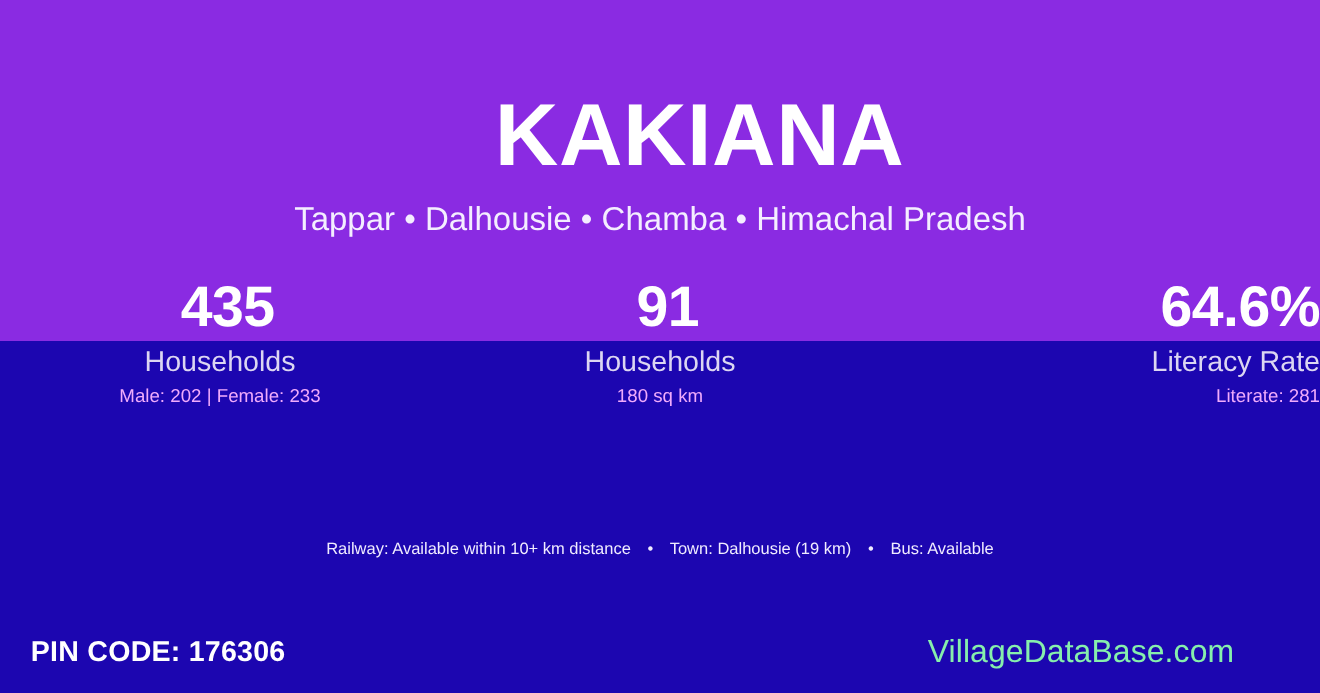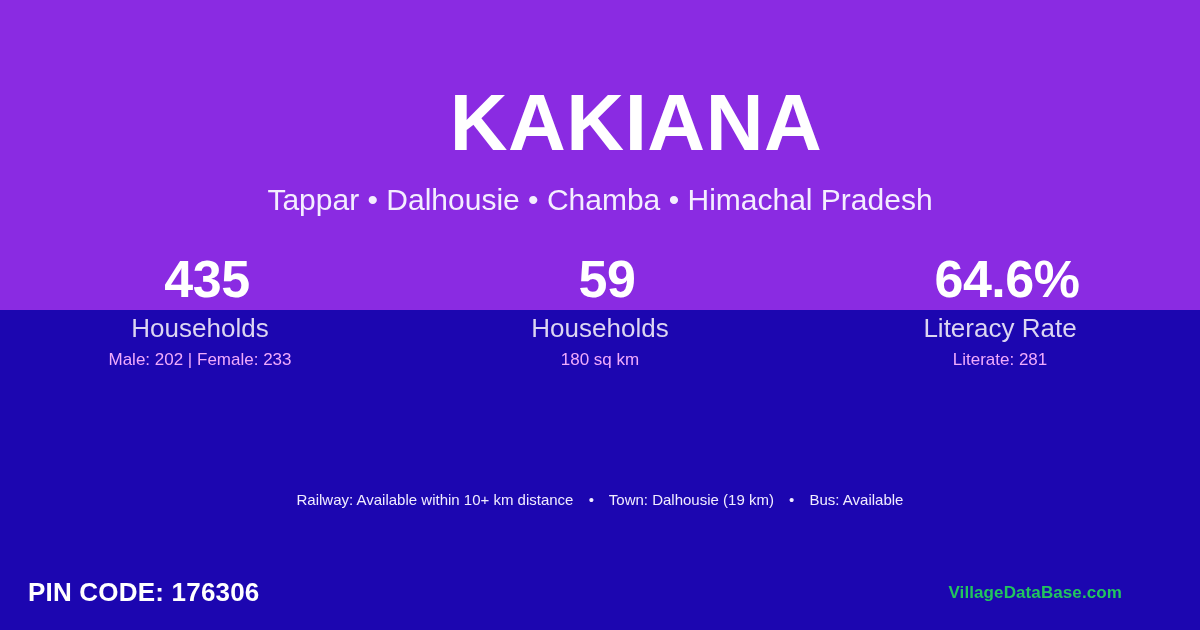--- a/index.html
+++ b/index.html
@@ -69,21 +69,21 @@
     display: flex;
     flex-direction: row;
   }
 
   .stat-col {
     flex: 1 1 0;
     text-align: center;
   }
   .stat-col:nth-child(1) { flex: 0 0 400px; }
   .stat-col:nth-child(2) { flex: 0 0 400px; }
-  .stat-col:nth-child(3) { flex: 0 0 400px; }
+  .stat-col:nth-child(3) { flex: 0 0 400px; text-align: right; }
 
   .stat-value {
     font-size: 52px;
     font-weight: 700;
     line-height: 62px;
     height: 62px;
     color: #FFFFFF;
     letter-spacing: -0.5px;
     white-space: nowrap;
     padding-left: 14px;
@@ -142,24 +142,24 @@
     font-weight: 600;
     line-height: 34px;
     color: #FFFFFF;
     letter-spacing: 0.2px;
     white-space: nowrap;
   }
   .brand {
     position: absolute;
     right: 26px;
     top: 2px;
-    font-size: 17px;
-    font-weight: 700;
+    font-size: 29px;
+    font-weight: 400;
     line-height: 32px;
-    color: #22c55e;
+    color: #86efac;
     letter-spacing: 0.1px;
     white-space: nowrap;
   }
 </style>
 </head>
 <body>
 
 <div class="card">
 
   <div class="hero-band"></div>
@@ -170,21 +170,21 @@
 
   <div class="stats-row">
 
     <div class="stat-col">
       <div class="stat-value">435</div>
       <div class="stat-label">Households</div>
       <div class="stat-sub">Male: 202 | Female: 233</div>
     </div>
 
     <div class="stat-col">
-      <div class="stat-value">59</div>
+      <div class="stat-value">91</div>
       <div class="stat-label">Households</div>
       <div class="stat-sub">180 sq km</div>
     </div>
 
     <div class="stat-col">
       <div class="stat-value">64.6%</div>
       <div class="stat-label">Literacy Rate</div>
       <div class="stat-sub">Literate: 281</div>
     </div>
 

